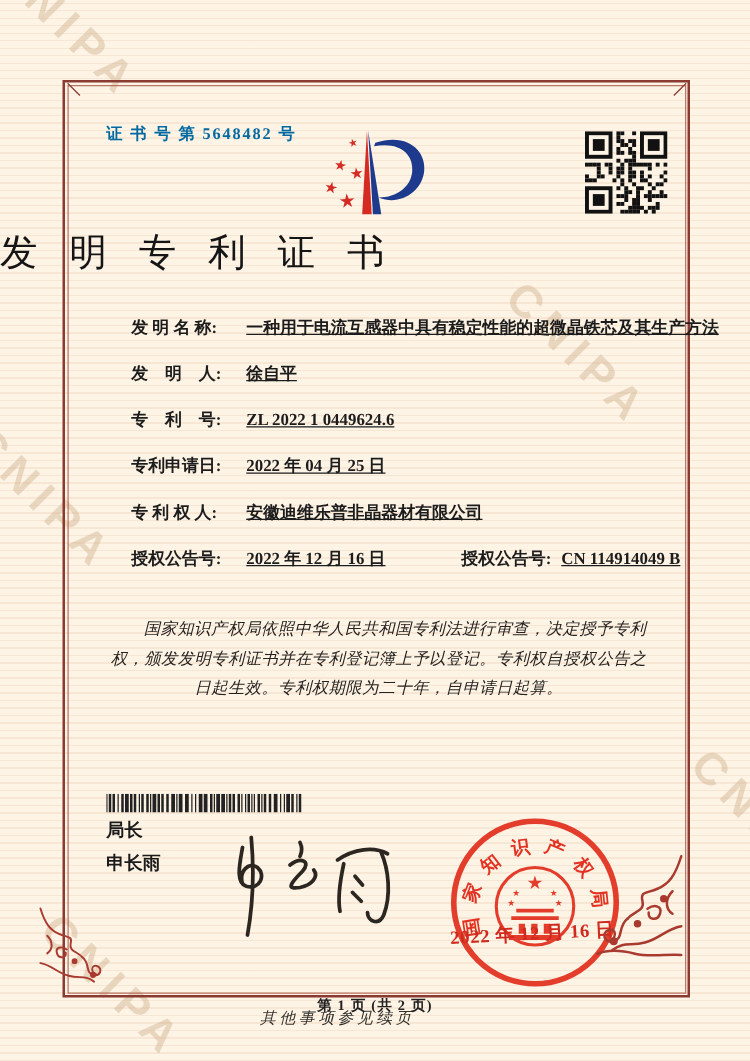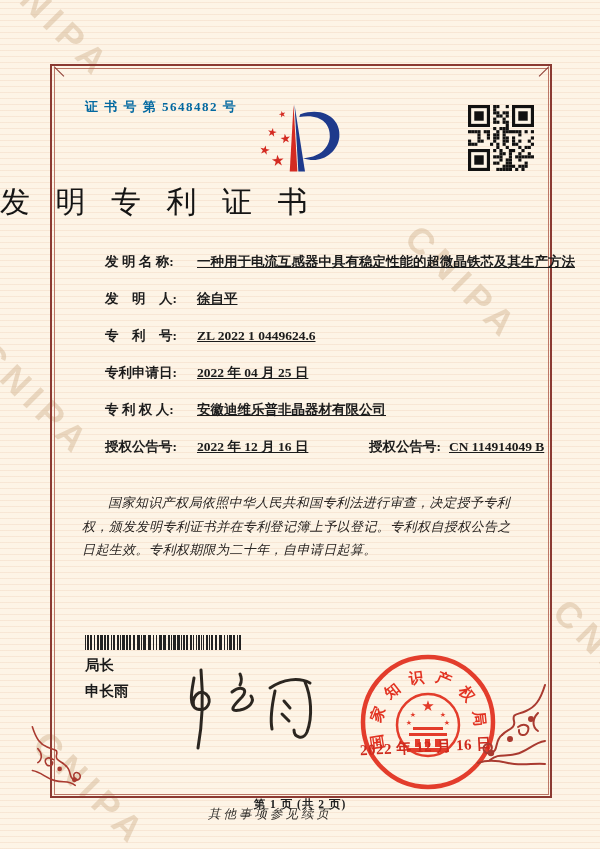--- a/index.html
+++ b/index.html
@@ -59,21 +59,21 @@
   }
   .field-label { flex:0 0 92px; white-space:pre;margin-left:20px; }
   .field-value { white-space:pre;text-decoration:underline; }
   .field-value.spacer { margin-right:22px; min-width:130px; }
 
   .body-text {
     position:absolute; left:82px; top:491px; width:442px;
     font-size:13px; line-height:23.5px; color:#262220;
     font-style:italic; letter-spacing:0.4px;
   }
-  .body-text p { text-indent:2em; }
+  .body-text p { text-indent:2em;text-align:center; }
 
   .barcode { position:absolute; left:85px; top:635px; width:158px; height:15px; }
 
   .director {
     position:absolute; left:85px; top:652px;
     font-family:"Liberation Sans","DejaVu Sans",sans-serif;
     font-weight:bold; font-size:14.5px; color:#1b1b1b; line-height:26px;
   }
   .signature { position:absolute; left:170px; top:662px; width:160px; height:92px; }
 

